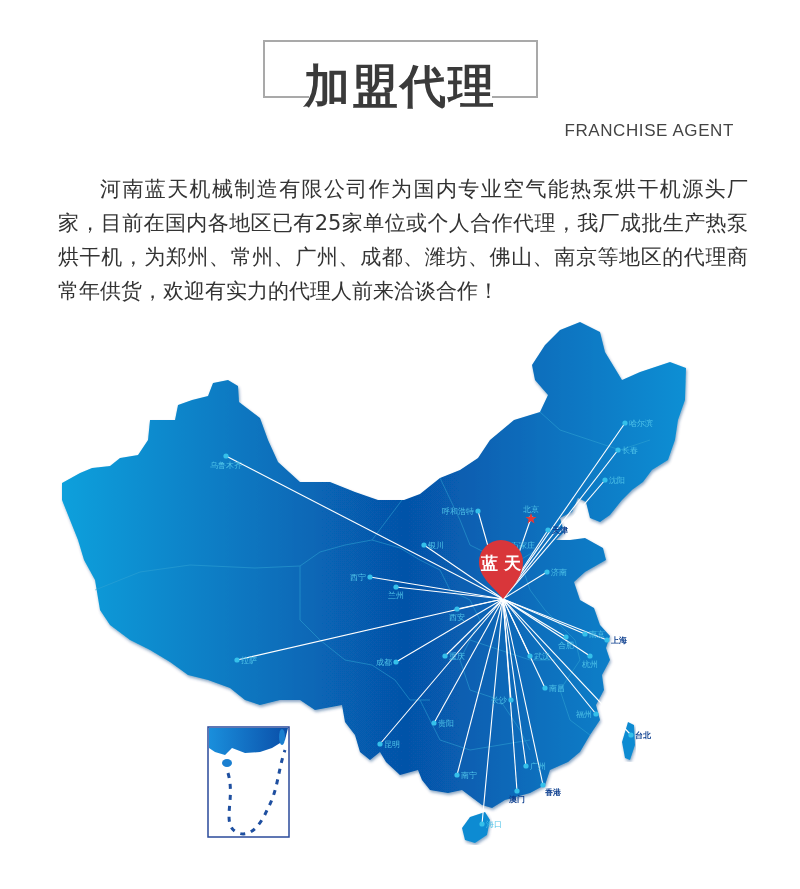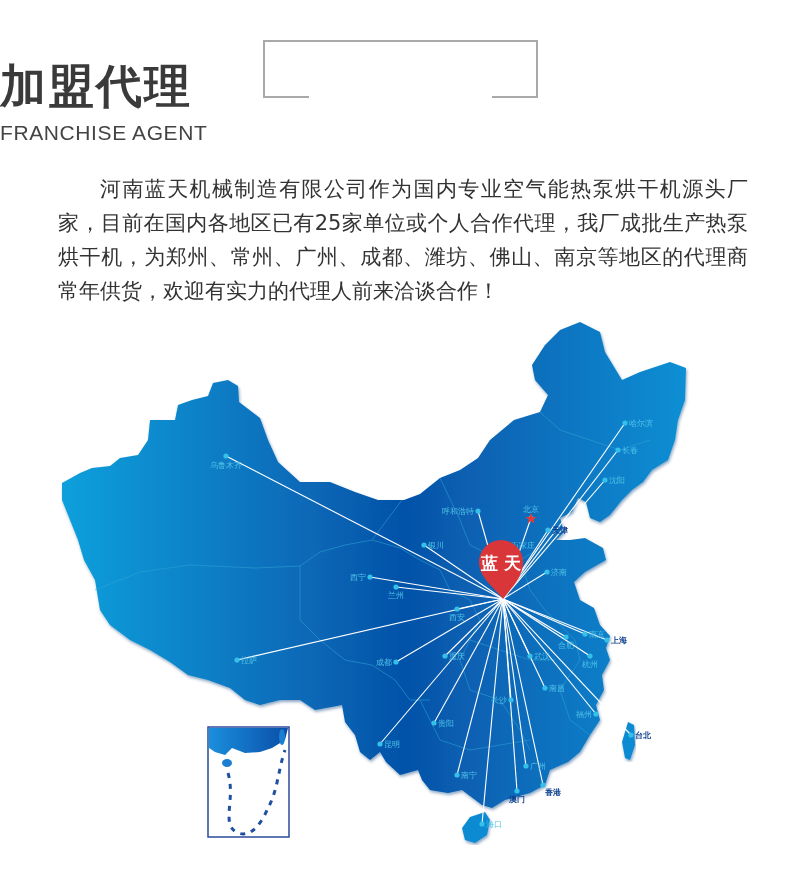--- a/index.html
+++ b/index.html
@@ -6,26 +6,26 @@
   html, body { width: 800px; height: 889px; background: #ffffff; overflow: hidden; }
   body { position: relative; font-family: "DejaVu Sans", "Liberation Sans", sans-serif; color: #333; }
 
   .title-box {
     position: absolute; left: 263px; top: 40px; width: 275px; height: 58px;
     border: 2px solid #a9a9a9; border-bottom: none;
   }
   .title-box .bl { position: absolute; left: -2px; bottom: 0; width: 46px; height: 2px; background: #a9a9a9; }
   .title-box .br { position: absolute; right: -2px; bottom: 0; width: 46px; height: 2px; background: #a9a9a9; }
   .title-main {
-    position: absolute; left: 0; width: 800px; top: 56px; 
+    position: absolute; left: 0; width: 800px; top: 56px; text-align: center;
     font-size: 46px; font-weight: bold; color: #3a3a3a; letter-spacing: 2px; line-height: 60px;
   }
   .title-sub {
-    position: absolute; left: 0; width: 734px; top: 121px; text-align: left;
-    font-family: "Liberation Sans", sans-serif; font-size: 21px; color: #444; letter-spacing: 0.6px;
+    position: absolute; left: 0; width: 734px; top: 121px; text-align: right;
+    font-family: "Liberation Sans", sans-serif; font-size: 17px; color: #444; letter-spacing: 0.6px;
   }
   .intro {
     position: absolute; left: 58px; top: 172px; width: 690px;
     font-size: 21px; line-height: 34px; color: #333; text-indent: 2em; text-align: justify;
   }
   .map { position: absolute; left: 0; top: 300px; width: 800px; height: 589px; }
   .map svg { width: 800px; height: 589px; display: block; }
   .city-label { font-size: 8px; fill: #4fc3e8; font-family: "DejaVu Sans", sans-serif; }
   .city-label.dark { fill: #0d3f8f; font-weight: bold; }
   .pin-text { font-size: 17px; fill: #fff; font-weight: bold; font-family: "DejaVu Sans", sans-serif; }

